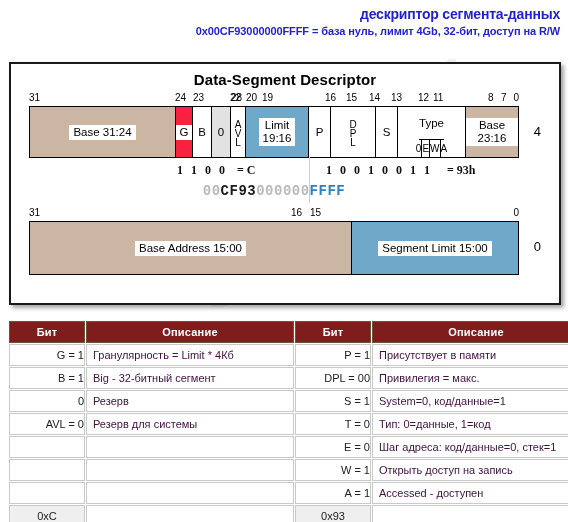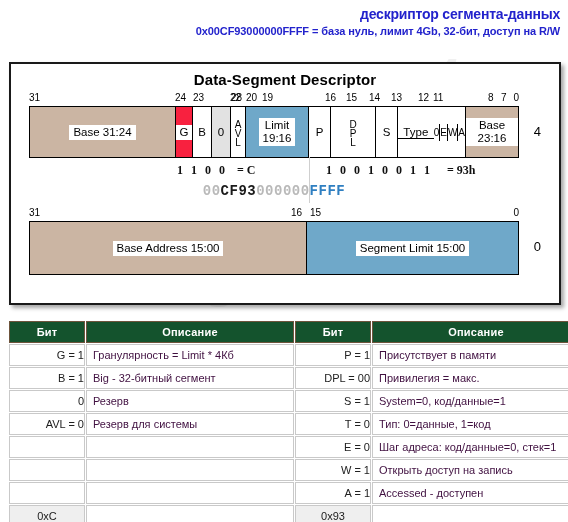--- a/index.html
+++ b/index.html
@@ -141,20 +141,21 @@
   .vert {
     writing-mode: vertical-rl;
     text-orientation: upright;
     letter-spacing: -2px;
     font-size: 10px;
     line-height: 9px;
   }
 
   
   .typecell {
+    flex-direction: column;
     padding: 0;
     justify-content: stretch;
   }
   .type-top {
     flex: 1;
     display: flex;
     align-items: center;
     justify-content: center;
     font-size: 11.5px;
     border-bottom: 1px solid #000;
@@ -237,21 +238,21 @@
     left: 8px;
     top: 320px;
     width: 552px;
     border-collapse: separate;
     border-spacing: 1px;
     z-index: 8;
     background: #ffffff;
     table-layout: fixed;
   }
   .btable th {
-    background: #14532d;
+    background: #7f1d1d;
     color: #ffffff;
     font-size: 11px;
     font-weight: bold;
     height: 18px;
     border: 1px solid #6d543c;
     letter-spacing: 0.2px;
     text-align: center;
   }
   .btable td {
     border: 1px solid #c9c9c9;
@@ -373,21 +374,21 @@
 
     <div class="ruler" style="margin-left:18px; width:490px; margin-top:8px;">
       <span style="left:0px">31</span>
       <span style="left:262px">16</span>
       <span style="left:281px">15</span>
       <span style="right:0px">0</span>
     </div>
 
     <div style="position:relative; margin-left:18px; width:490px;">
       <div class="row2">
-        <div class="cell tan" style="width:277px">
+        <div class="cell tan" style="width:322px">
           <span class="lbl">Base Address 15:00</span>
         </div>
         <div class="cell blue" style="flex:1">
           <span class="lbl">Segment Limit 15:00</span>
         </div>
       </div>
       <div class="rowmark" style="right:-22px; top:18px;">0</div>
     </div>
 
   </div>

